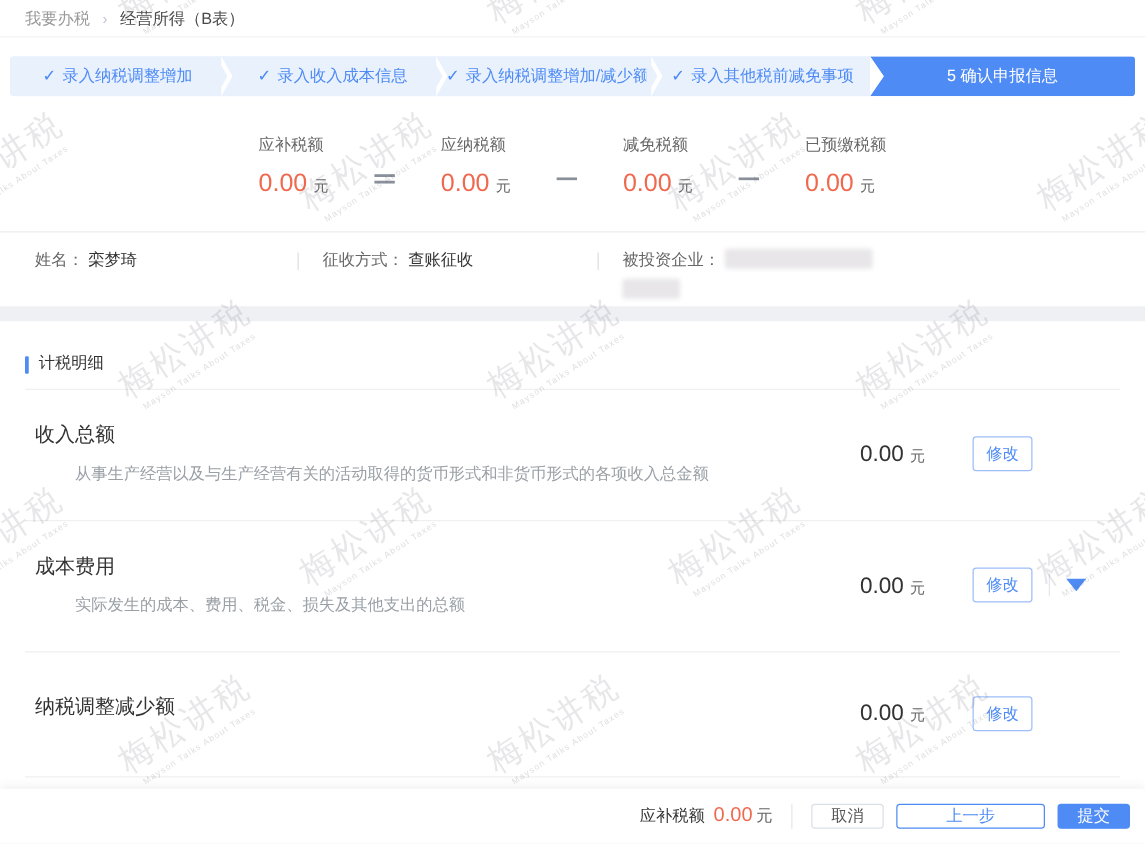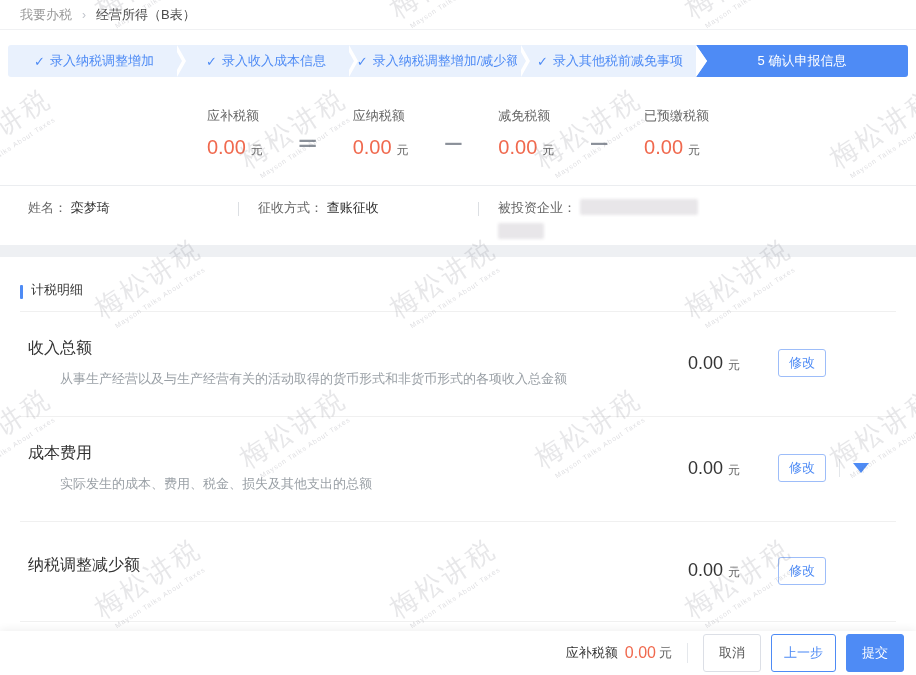--- a/index.html
+++ b/index.html
@@ -89,24 +89,24 @@
     border-right:8px solid transparent; border-top:10px solid #4e8bf5; cursor:pointer; }
 
   
   .footer { position:absolute; left:0; bottom:0; width:100%; height:44px;
     background:#fff; box-shadow:0 -2px 8px rgba(0,0,0,.06);
     display:flex; align-items:center; justify-content:flex-end; padding-right:12px; }
   .f-label { font-size:13px; color:#333; }
   .f-value { font-size:16px; color:#f0694e; margin:0 3px 0 7px; }
   .f-unit { font-size:13px; color:#666; }
   .f-div { width:1px; height:20px; background:#e5e8ec; margin:0 15px; }
-  .btn { height:38px; border-radius:3px; font-size:13px; cursor:pointer;
+  .btn { height:20px; border-radius:3px; font-size:13px; cursor:pointer;
     font-family:inherit; }
   .btn-cancel { background:#fff; border:1px solid #dcdfe6; color:#555; padding:0 15px; }
-  .btn-prev { background:#fff; border:1px solid #4e8bf5; color:#4e8bf5; padding:0 12px; margin-left:10px; }
+  .btn-prev { background:#fff; border:1px solid #4e8bf5; color:#4e8bf5; padding:0 39px; margin-left:10px; }
   .btn-submit { background:#4e8bf5; border:1px solid #4e8bf5; color:#fff; padding:0 15px; margin-left:10px; }
 
   
   .wm-layer { position:absolute; inset:0; pointer-events:none; overflow:hidden; z-index:60; }
   .wm { position:absolute; transform:rotate(-33deg); text-align:center; }
   .wm-big { font-size:27px; letter-spacing:3px; color:rgba(105,105,118,.16); white-space:nowrap; }
   .wm-small { font-size:7px; letter-spacing:1px; color:rgba(105,105,118,.22);
     margin-top:1px; white-space:nowrap; }
 </style>
 </head>

